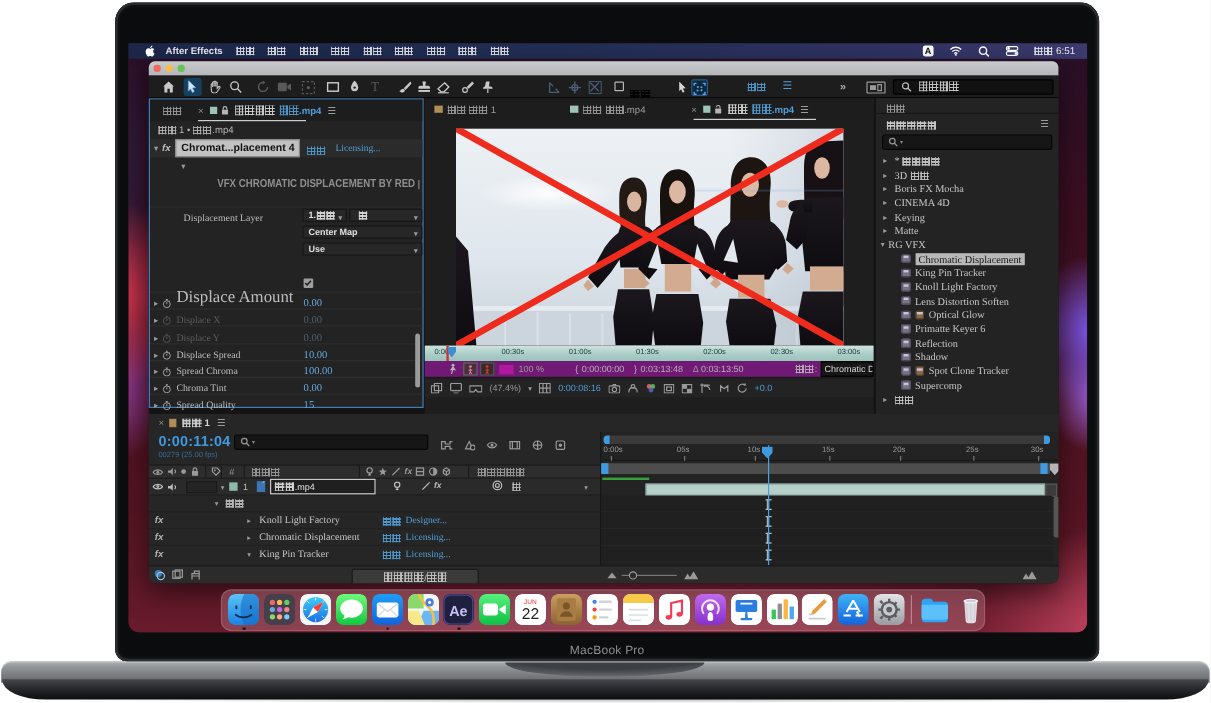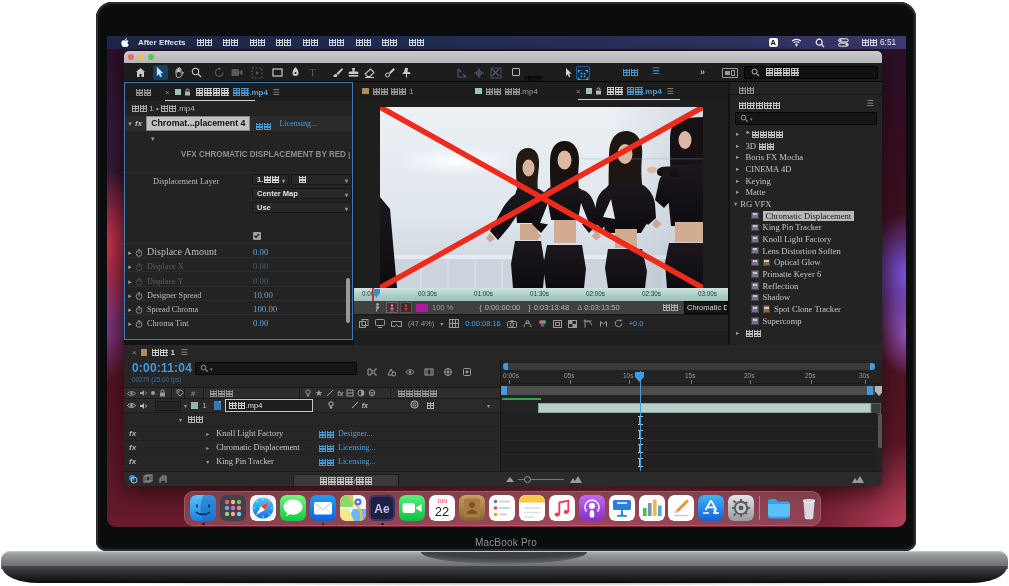--- a/index.html
+++ b/index.html
@@ -312,21 +312,21 @@
               <path d="M1.5 4 3.2 5.8 6.5 2" stroke="#1a1a1a" stroke-width="1.3" fill="none"></path>
             </svg>
           </span>
           <div class="prow " style="top:160.0px">
             <span class="chev">▸</span>
             <svg class="stopw" viewBox="0 0 10 10">
               <circle cx="5" cy="5.6" r="3.6" fill="none" stroke="#a5a5a5" stroke-width="1"></circle>
               <path d="M4 .7h2M5 .7v1.4M7.6 2.6l.8-.8" stroke="#a5a5a5" stroke-width="1"></path>
               <path d="M5 5.6V3.4" stroke="#a5a5a5" stroke-width="1"></path>
             </svg>
-            <span class="ser" style="font-size:10px">Displace Amount</span>
+            <span class="ser" style="font-size:14px">Displace Amount</span>
             <span class="ser" style="position:absolute;left:128px;color:#64a7dc;font-size:8.8px">0.00</span>
           </div>
           <div class="prow pr-dim" style="top:174.2px">
             <span class="chev">▸</span>
             <svg class="stopw" viewBox="0 0 10 10">
               <circle cx="5" cy="5.6" r="3.6" fill="none" stroke="#555" stroke-width="1"></circle>
               <path d="M4 .7h2M5 .7v1.4M7.6 2.6l.8-.8" stroke="#555" stroke-width="1"></path>
               <path d="M5 5.6V3.4" stroke="#555" stroke-width="1"></path>
             </svg>
             <span class="ser" style="font-size:8.2px">Displace X</span>
@@ -342,21 +342,21 @@
             <span class="ser" style="font-size:8.2px">Displace Y</span>
             <span class="ser" style="position:absolute;left:128px;color:#4b5f70;font-size:8.8px">0.00</span>
           </div>
           <div class="prow " style="top:202.6px">
             <span class="chev">▸</span>
             <svg class="stopw" viewBox="0 0 10 10">
               <circle cx="5" cy="5.6" r="3.6" fill="none" stroke="#a5a5a5" stroke-width="1"></circle>
               <path d="M4 .7h2M5 .7v1.4M7.6 2.6l.8-.8" stroke="#a5a5a5" stroke-width="1"></path>
               <path d="M5 5.6V3.4" stroke="#a5a5a5" stroke-width="1"></path>
             </svg>
-            <span class="ser" style="font-size:8.2px">Designer Spread</span>
+            <span class="ser" style="font-size:8.2px">Displace Spread</span>
             <span class="ser" style="position:absolute;left:128px;color:#64a7dc;font-size:8.8px">10.00</span>
           </div>
           <div class="prow " style="top:216.79999999999998px">
             <span class="chev">▸</span>
             <svg class="stopw" viewBox="0 0 10 10">
               <circle cx="5" cy="5.6" r="3.6" fill="none" stroke="#a5a5a5" stroke-width="1"></circle>
               <path d="M4 .7h2M5 .7v1.4M7.6 2.6l.8-.8" stroke="#a5a5a5" stroke-width="1"></path>
               <path d="M5 5.6V3.4" stroke="#a5a5a5" stroke-width="1"></path>
             </svg>
             <span class="ser" style="font-size:8.2px">Spread Chroma</span>
@@ -364,20 +364,30 @@
           </div>
           <div class="prow " style="top:231.0px">
             <span class="chev">▸</span>
             <svg class="stopw" viewBox="0 0 10 10">
               <circle cx="5" cy="5.6" r="3.6" fill="none" stroke="#a5a5a5" stroke-width="1"></circle>
               <path d="M4 .7h2M5 .7v1.4M7.6 2.6l.8-.8" stroke="#a5a5a5" stroke-width="1"></path>
               <path d="M5 5.6V3.4" stroke="#a5a5a5" stroke-width="1"></path>
             </svg>
             <span class="ser" style="font-size:8.2px">Chroma Tint</span>
             <span class="ser" style="position:absolute;left:128px;color:#64a7dc;font-size:8.8px">0.00</span>
+          </div>
+          <div class="prow " style="top:245.2px">
+            <span class="chev">▸</span>
+            <svg class="stopw" viewBox="0 0 10 10">
+              <circle cx="5" cy="5.6" r="3.6" fill="none" stroke="#a5a5a5" stroke-width="1"></circle>
+              <path d="M4 .7h2M5 .7v1.4M7.6 2.6l.8-.8" stroke="#a5a5a5" stroke-width="1"></path>
+              <path d="M5 5.6V3.4" stroke="#a5a5a5" stroke-width="1"></path>
+            </svg>
+            <span class="ser" style="font-size:8.2px">Spread Quality</span>
+            <span class="ser" style="position:absolute;left:128px;color:#64a7dc;font-size:8.8px">15</span>
           </div>
           <span class="ab" style="left:221px;top:195px;width:4px;height:45px;background:#9a9a9a;border-radius:2px"></span>
         </div>
         <div id="viewer" class="ab">
           <div class="tabrow" style="background:#1d1d1d">
  <span class="sq" style="background:#b08d57;margin:0 4px 0 8px"></span>
             <span><i class="cj " style="width:7px;height:7px;"></i><i class="cj " style="width:7px;height:7px;"></i> <i class="cj " style="width:7px;height:7px;"></i><i class="cj " style="width:7px;height:7px;"></i> 1</span>
  <span class="sq" style="background:#9fc3b8;margin:0 4px 0 62px"></span>
             <span><i class="cj " style="width:7px;height:7px;"></i><i class="cj " style="width:7px;height:7px;"></i> <i class="cj " style="width:7px;height:7px;"></i><i class="cj " style="width:7px;height:7px;"></i><span style="font-size:8px">.mp4</span></span>
  <span class="x" style="margin-left:38px">×</span>
@@ -483,21 +493,21 @@
             <span class="ab" style="left:8px;top:1.5px;font-size:6.3px;color:#173a3a">0:00s</span>
             <span class="ab" style="left:64px;top:1.5px;font-size:6.3px;color:#173a3a">00:30s</span>
             <span class="ab" style="left:120px;top:1.5px;font-size:6.3px;color:#173a3a">01:00s</span>
             <span class="ab" style="left:176px;top:1.5px;font-size:6.3px;color:#173a3a">01:30s</span>
             <span class="ab" style="left:232px;top:1.5px;font-size:6.3px;color:#173a3a">02:00s</span>
             <span class="ab" style="left:288px;top:1.5px;font-size:6.3px;color:#173a3a">02:30s</span>
             <span class="ab" style="left:344px;top:1.5px;font-size:6.3px;color:#173a3a">03:00s</span>
  <span class="ab" style="left:18px;top:0;width:2px;height:13px;background:#c33"></span>
  <span class="ab" style="left:19px;top:1px;width:7px;height:9px;background:#3d8fd1;clip-path:polygon(0 0,100% 0,100% 45%,50% 100%,0 45%)"></span>
           </div>
-          <div class="ab" style="left:0;top:219px;width:374px;height:14px;background:#404040;border-bottom:1px solid #1a1a1a;display:flex;align-items:center;font-size:7.5px;color:#9a9a9a">
+          <div class="ab" style="left:0;top:219px;width:374px;height:14px;background:#701a75;border-bottom:1px solid #1a1a1a;display:flex;align-items:center;font-size:7.5px;color:#9a9a9a">
  <svg width="7" height="9" viewBox="0 0 7 9" style="margin-left:20px">
               <circle cx="3.5" cy="1.3" r="1.2" fill="#b5b5b5"></circle>
               <path d="M3.5 2.6 2 5l1.5-.4L2.2 8.6M3.5 2.6 5 5l-1.5-.4" stroke="#b5b5b5" fill="none"></path>
             </svg>
  <span style="width:12px;height:11px;background:#4a3038;border:1px solid #666;margin-left:5px;display:inline-flex;align-items:center;justify-content:center">
               <svg width="6" height="8" viewBox="0 0 6 8">
                 <circle cx="3" cy="1.5" r="1.2" fill="#e070a8"></circle>
                 <path d="M3 3v3M1.5 4.5h3M2 7.5l1-1.5 1 1.5" stroke="#e070a8"></path>
               </svg>
             </span>

